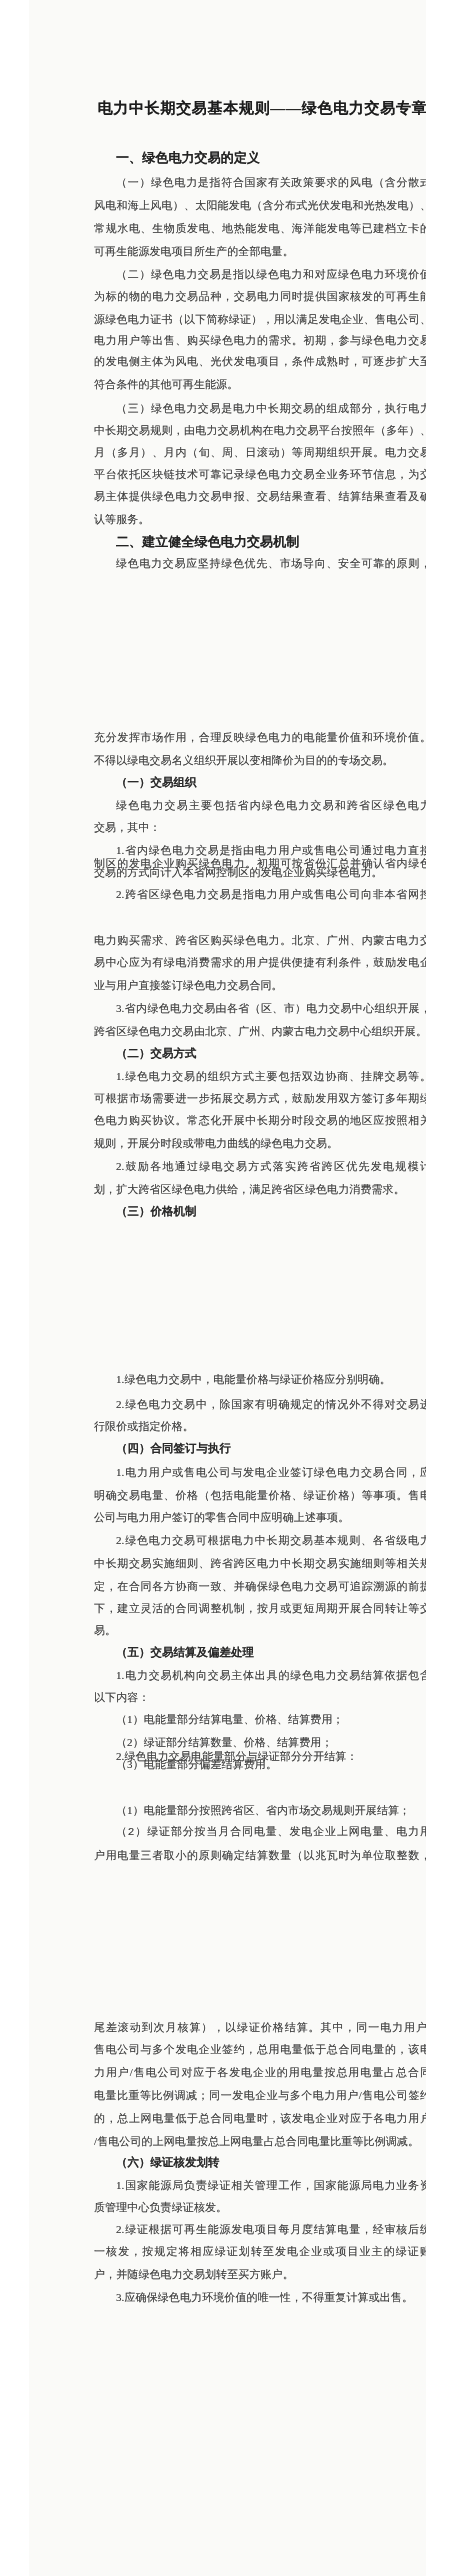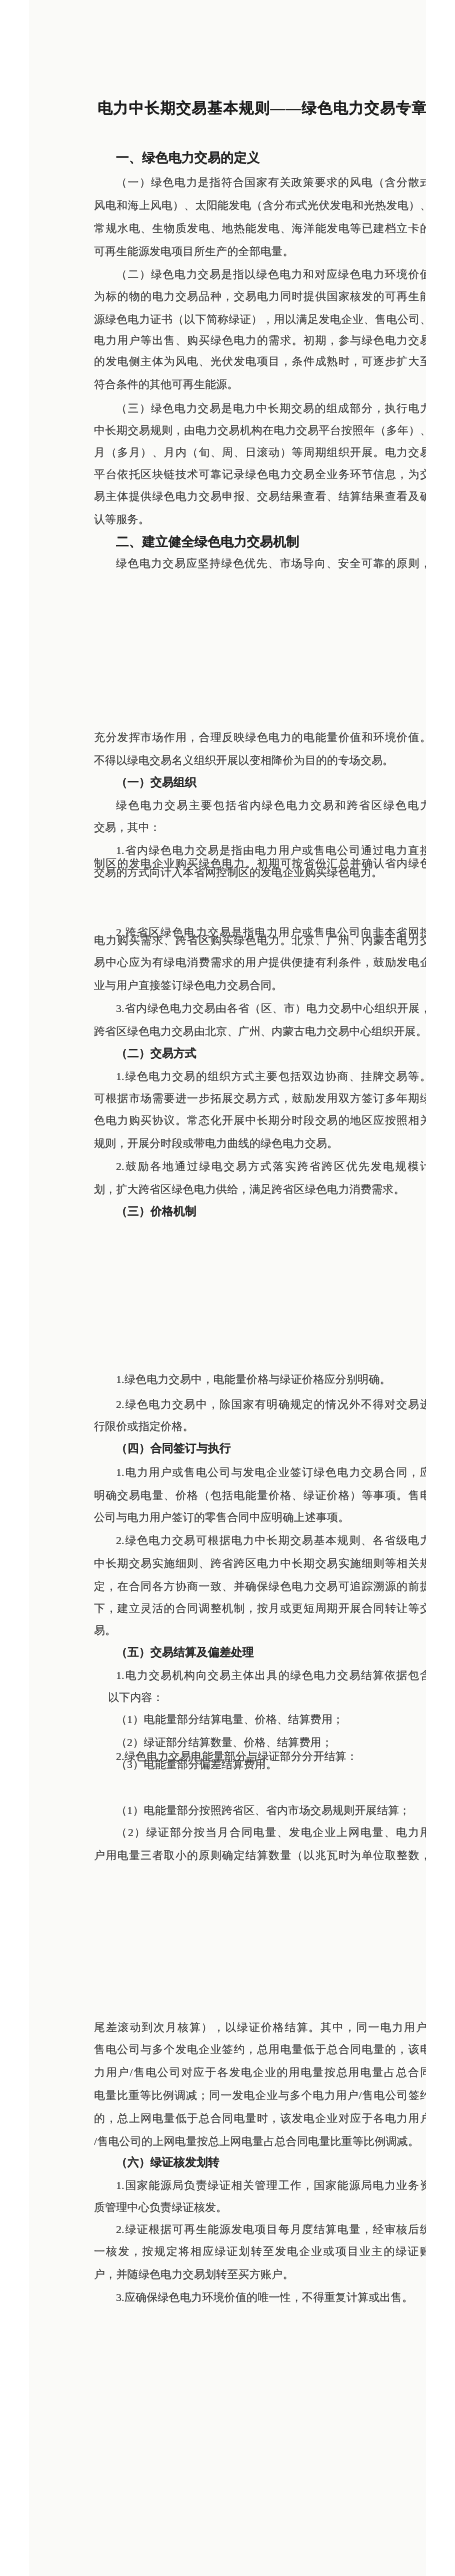--- a/index.html
+++ b/index.html
@@ -76,21 +76,21 @@
       <div class="line" style="top: 512px;">认等服务。</div>
       <div class="line h1 indent" style="top: 534px;">二、建立健全绿色电力交易机制</div>
       <div class="line indent fill" style="top: 556px;">绿色电力交易应坚持绿色优先、市场导向、安全可靠的原则，</div>
       <div class="line fill" style="top: 730px;">充分发挥市场作用，合理反映绿色电力的电能量价值和环境价值。</div>
       <div class="line" style="top: 753px;">不得以绿电交易名义组织开展以变相降价为目的的专场交易。</div>
       <div class="line h2 indent" style="top: 775px;">（一）交易组织</div>
       <div class="line indent fill" style="top: 798px;">绿色电力交易主要包括省内绿色电力交易和跨省区绿色电力</div>
       <div class="line" style="top: 820px;">交易，其中：</div>
       <div class="line indent fill" style="top: 843px;">1.省内绿色电力交易是指由电力用户或售电公司通过电力直接</div>
       <div class="line" style="top: 865px;">交易的方式向计入本省网控制区的发电企业购买绿色电力。</div>
-      <div class="line indent fill" style="top: 925px;">2.跨省区绿色电力交易是指电力用户或售电公司向非本省网控</div>
+      <div class="line indent fill" style="top: 887px;">2.跨省区绿色电力交易是指电力用户或售电公司向非本省网控</div>
       <div class="line fill" style="top: 856px;">制区的发电企业购买绿色电力。初期可按省份汇总并确认省内绿色</div>
       <div class="line fill" style="top: 933px;">电力购买需求、跨省区购买绿色电力。北京、广州、内蒙古电力交</div>
       <div class="line fill" style="top: 955px;">易中心应为有绿电消费需求的用户提供便捷有利条件，鼓励发电企</div>
       <div class="line" style="top: 978px;">业与用户直接签订绿色电力交易合同。</div>
       <div class="line indent fill" style="top: 1001px;">3.省内绿色电力交易由各省（区、市）电力交易中心组织开展，</div>
       <div class="line" style="top: 1024px;">跨省区绿色电力交易由北京、广州、内蒙古电力交易中心组织开展。</div>
       <div class="line h2 indent" style="top: 1046px;">（二）交易方式</div>
       <div class="line indent fill" style="top: 1069px;">1.绿色电力交易的组织方式主要包括双边协商、挂牌交易等。</div>
       <div class="line fill" style="top: 1091px;">可根据市场需要进一步拓展交易方式，鼓励发用双方签订多年期绿</div>
       <div class="line fill" style="top: 1113px;">色电力购买协议。常态化开展中长期分时段交易的地区应按照相关</div>
@@ -105,27 +105,27 @@
       <div class="line indent fill" style="top: 1465px;">1.电力用户或售电公司与发电企业签订绿色电力交易合同，应</div>
       <div class="line fill" style="top: 1488px;">明确交易电量、价格（包括电能量价格、绿证价格）等事项。售电</div>
       <div class="line" style="top: 1510px;">公司与电力用户签订的零售合同中应明确上述事项。</div>
       <div class="line indent fill" style="top: 1533px;">2.绿色电力交易可根据电力中长期交易基本规则、各省级电力</div>
       <div class="line fill" style="top: 1556px;">中长期交易实施细则、跨省跨区电力中长期交易实施细则等相关规</div>
       <div class="line fill" style="top: 1579px;">定，在合同各方协商一致、并确保绿色电力交易可追踪溯源的前提</div>
       <div class="line fill" style="top: 1601px;">下，建立灵活的合同调整机制，按月或更短周期开展合同转让等交</div>
       <div class="line" style="top: 1623px;">易。</div>
       <div class="line h2 indent" style="top: 1645px;">（五）交易结算及偏差处理</div>
       <div class="line indent fill" style="top: 1668px;">1.电力交易机构向交易主体出具的绿色电力交易结算依据包含</div>
-      <div class="line" style="top: 1690px; margin-left: 14px;">以下内容：</div>
+      <div class="line" style="top: 1690px;">以下内容：</div>
       <div class="line indent" style="top: 1712px;">（1）电能量部分结算电量、价格、结算费用；</div>
       <div class="line indent" style="top: 1735px;">（2）绿证部分结算数量、价格、结算费用；</div>
       <div class="line indent" style="top: 1757px;">（3）电能量部分偏差结算费用。</div>
       <div class="line indent" style="top: 1733px; margin-top: 16px;">2.绿色电力交易电能量部分与绿证部分分开结算：</div>
       <div class="line indent" style="top: 1803px;">（1）电能量部分按照跨省区、省内市场交易规则开展结算；</div>
-      <div class="line indent fill" style="top: 1825px;">（2）绿证部分按当月合同电量、发电企业上网电量、电力用</div>
+      <div class="line indent fill" style="top: 1825px; font-family: Liberation Mono, monospace;">（2）绿证部分按当月合同电量、发电企业上网电量、电力用</div>
       <div class="line fill" style="top: 1848px;">户用电量三者取小的原则确定结算数量（以兆瓦时为单位取整数，</div>
       <div class="line fill" style="top: 2020px;">尾差滚动到次月核算），以绿证价格结算。其中，同一电力用户/</div>
       <div class="line fill" style="top: 2042px;">售电公司与多个发电企业签约，总用电量低于总合同电量的，该电</div>
       <div class="line fill" style="top: 2065px;">力用户/售电公司对应于各发电企业的用电量按总用电量占总合同</div>
       <div class="line fill" style="top: 2088px;">电量比重等比例调减；同一发电企业与多个电力用户/售电公司签约</div>
       <div class="line fill" style="top: 2111px;">的，总上网电量低于总合同电量时，该发电企业对应于各电力用户</div>
       <div class="line" style="top: 2134px;">/售电公司的上网电量按总上网电量占总合同电量比重等比例调减。</div>
       <div class="line h2 indent" style="top: 2155px;">（六）绿证核发划转</div>
       <div class="line indent fill" style="top: 2178px;">1.国家能源局负责绿证相关管理工作，国家能源局电力业务资</div>
       <div class="line" style="top: 2200px;">质管理中心负责绿证核发。</div>

